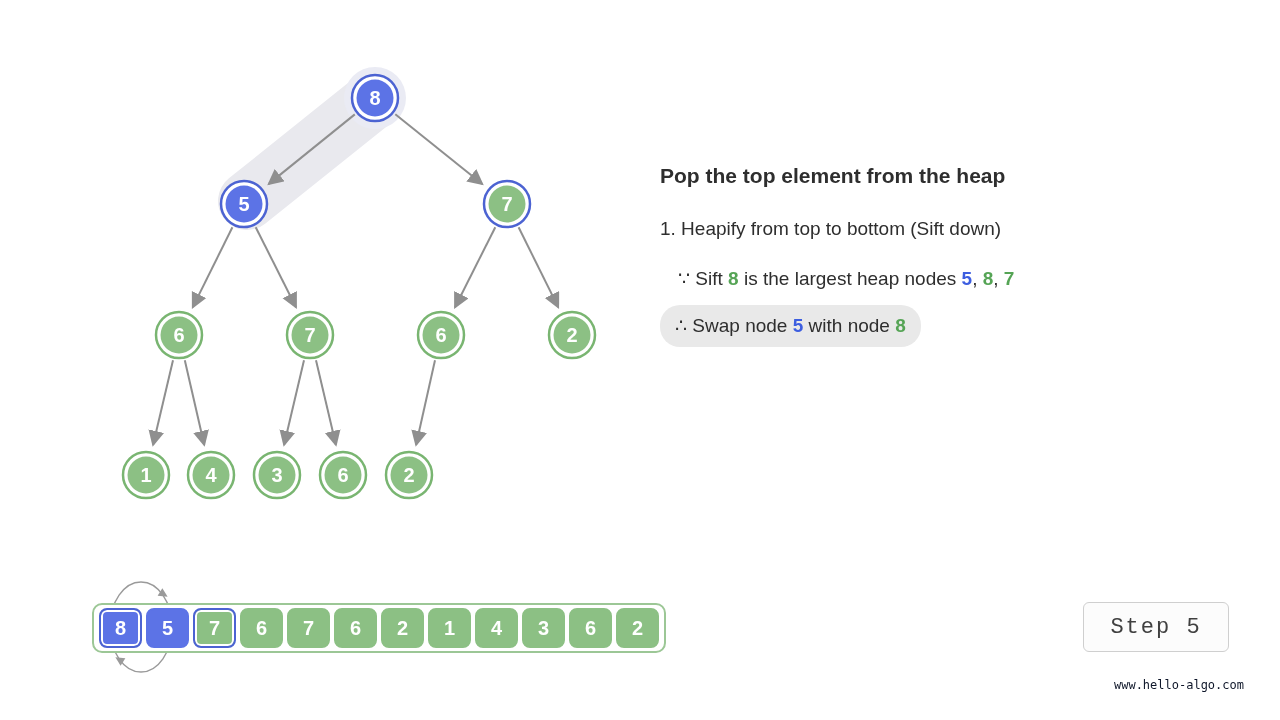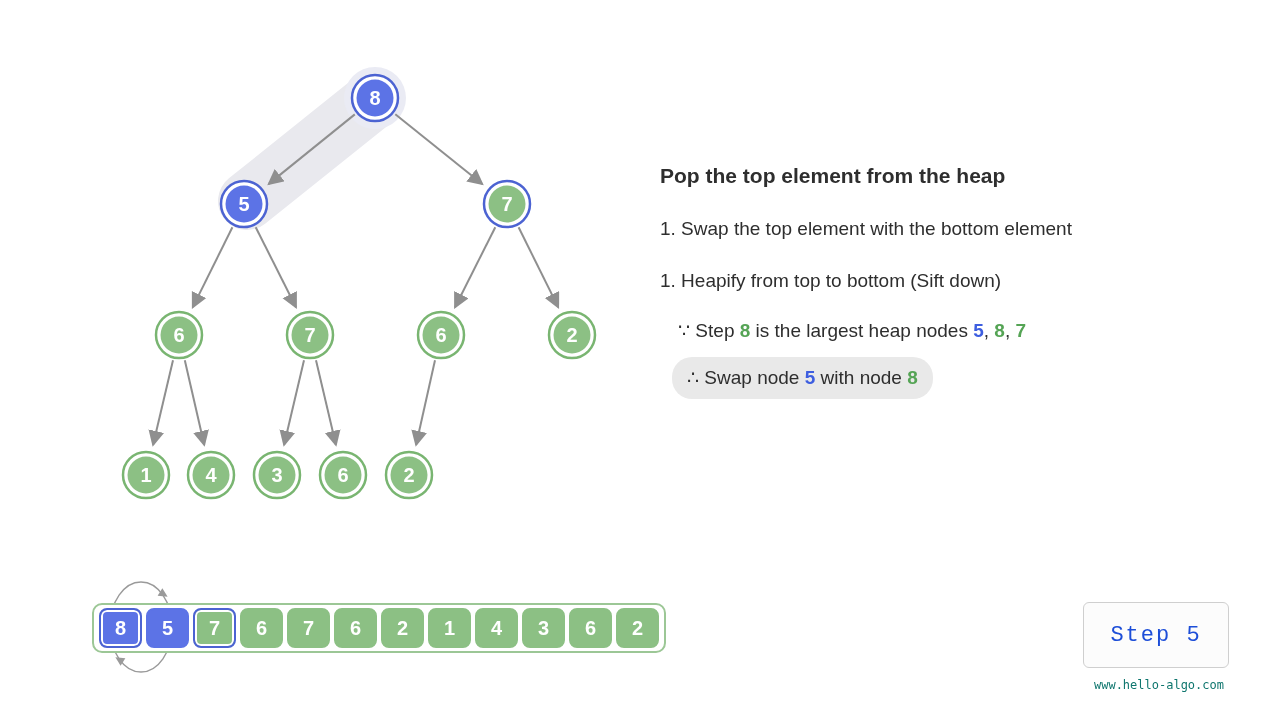--- a/index.html
+++ b/index.html
@@ -22,21 +22,21 @@
   .node-green-bluering .ring{stroke:#4C63D2;}
   .node-green-bluering .core{fill:#8CC084;}
   .swap-arrow{stroke:#9A9A9A;stroke-width:1.4;fill:none;}
   .swap-arrow-head{fill:#9A9A9A;stroke:none;}
 
   
   .panel{position:absolute;left:660px;top:163px;width:560px;color:#2E2E2E;}
   .panel-title{font-size:21px;font-weight:bold;line-height:26px;margin:0;}
   .step-line{font-size:19px;line-height:24px;margin-top:28px;}
   .because-line{font-size:19px;line-height:24px;margin-top:26px;padding-left:18px;}
-  .therefore-pill{display:inline-block;margin-top:14px;padding:9px 15px;background:#E9E9E9;border-radius:20px;font-size:19px;line-height:24px;margin-left:12px;}
+  .therefore-pill{display:inline-block;margin-top:14px;padding:9px 15px;background:#E9E9E9;border-radius:20px;font-size:19px;line-height:24px;}
   .c-dark{color:#2E2E2E;}
   .c-green{color:#55A455;font-weight:bold;}
   .c-blue{color:#3D5EE0;font-weight:bold;}
 
   
   .array-wrap{
     position:absolute;left:92px;top:603px;
     display:flex;gap:4px;align-items:center;
     padding:3px 5px;border:2px solid #9CC796;border-radius:10px;background:#ffffff;
   }
@@ -45,30 +45,30 @@
     display:flex;align-items:center;justify-content:center;
     font-size:20px;font-weight:bold;color:#ffffff;
   }
   .cell-green{background:#8CC084;border:2px solid #8CC084;}
   .cell-blue{background:#5C73E6;border:2px solid #5C73E6;}
   .cell-blue-outline{background:#5C73E6;border:2px solid #4C63D2;box-shadow:inset 0 0 0 2px #ffffff;}
   .cell-green-blueborder{background:#8CC084;border:2px solid #4C63D2;box-shadow:inset 0 0 0 2px #ffffff;}
 
   
   .step-box{
-    position:absolute;left:1083px;top:602px;width:146px;height:66px;box-sizing:border-box;
+    position:absolute;left:1083px;top:602px;width:146px;height:50px;box-sizing:border-box;
     border:1.5px solid #CFCFCF;border-radius:6px;background:#FCFCFC;
     display:flex;align-items:center;justify-content:center;
-    font-family:"Liberation Mono",monospace;font-size:22px;letter-spacing:2px;color:#1d4ed8;
+    font-family:"Liberation Mono",monospace;font-size:22px;letter-spacing:2px;color:#404040;
   }
 
   
   .watermark{
-    position:absolute;right:56px;top:678px;
-    font-family:"DejaVu Sans Mono",monospace;font-size:12px;color:#0f766e;
+    position:absolute;right:36px;top:678px;
+    font-family:"DejaVu Sans Mono",monospace;font-size:12px;color:#0f172a;
   }
 </style>
 </head>
 <body>
 
 <svg class="stage-svg" width="1280" height="720" viewBox="0 0 1280 720">
   <defs>
     <marker id="arrow" markerWidth="9" markerHeight="9" refX="7" refY="4" orient="auto">
       <path d="M0,0 L8,4 L0,8 z" fill="#8F8F8F"></path>
     </marker>
@@ -154,24 +154,23 @@
 
   <g>
     <ellipse class="swap-arrow" cx="141" cy="627" rx="31" ry="45"></ellipse>
     <path class="swap-arrow-head" d="M0,-4.5 L9,0 L0,4.5 z" transform="translate(160,592) rotate(32)"></path>
     <path class="swap-arrow-head" d="M0,-4.5 L9,0 L0,4.5 z" transform="translate(123,662) rotate(212)"></path>
   </g>
 </svg>
 
 <div class="panel">
   <h1 class="panel-title">Pop the top element from the heap</h1>
-  <div class="step-line">1. Swap the top element with the bottom element</div>
   <div class="step-line">1. Heapify from top to bottom (Sift down)</div>
   <div class="because-line">
-    <span class="c-dark">∵ Step </span><span class="c-green">8</span><span class="c-dark"> is the largest heap nodes </span><span class="c-blue">5</span><span class="c-dark">, </span><span class="c-green">8</span><span class="c-dark">, </span><span class="c-green">7</span>
+    <span class="c-dark">∵ Sift </span><span class="c-green">8</span><span class="c-dark"> is the largest heap nodes </span><span class="c-blue">5</span><span class="c-dark">, </span><span class="c-green">8</span><span class="c-dark">, </span><span class="c-green">7</span>
   </div>
   <div class="therefore-pill">
     <span class="c-dark">∴ Swap node </span><span class="c-blue">5</span><span class="c-dark"> with node </span><span class="c-green">8</span>
   </div>
 </div>
 
 <div class="array-wrap">
   <div class="cell cell-blue-outline">8</div>
   <div class="cell cell-blue">5</div>
   <div class="cell cell-green-blueborder">7</div>

